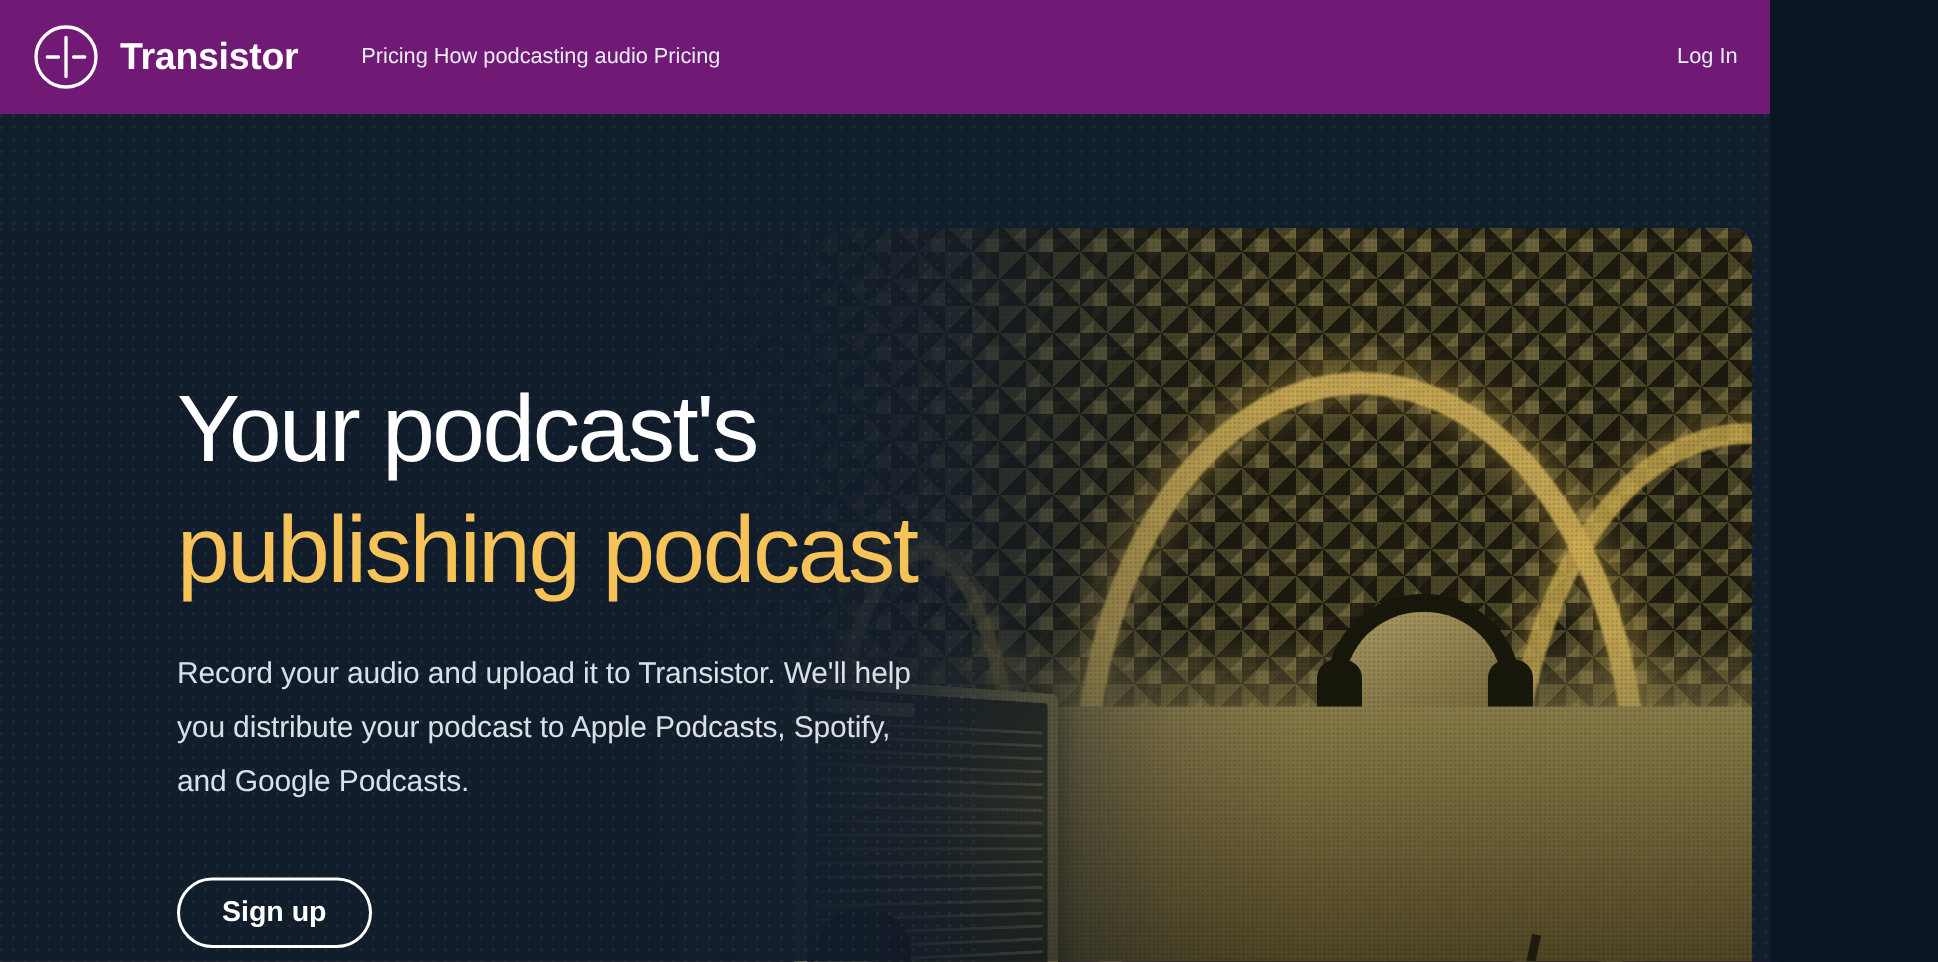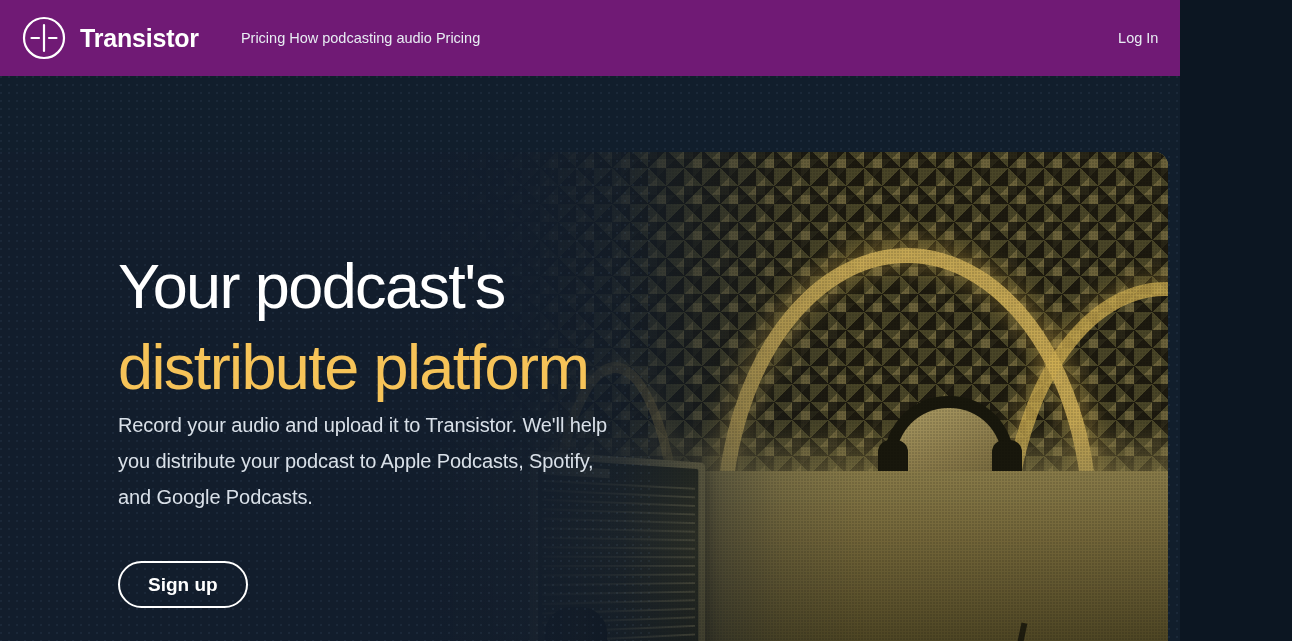--- a/index.html
+++ b/index.html
@@ -291,20 +291,21 @@
     font-size:63px;
     font-weight:400;
     letter-spacing:-1.6px;
     line-height:1.28;
     color:#ffffff;
   }
   .headline .accent { color:#f6c358; display:block; }
   .headline .lead { display:block; }
 
   .subcopy {
+    margin-top:24px;
     font-size:20px;
     line-height:36px;
     color:#d9e0e8;
     letter-spacing:-0.1px;
     max-width:500px;
   }
 
   .hero-cta {
     display:inline-flex; align-items:center; justify-content:center;
     margin-top:46px;
@@ -390,21 +391,21 @@
       <div class="grain"></div>
     </div>
 
     <div class="scrim"></div>
     <div class="scrim-dots"></div>
   </section>
 
   <div class="hero-copy">
     <h1 class="headline">
       <span class="lead">Your podcast's</span>
-      <span class="accent">distribute platform</span>
+      <span class="accent">publishing podcast</span>
     </h1>
 
     <p class="subcopy">Record your audio and upload it to Transistor. We'll help you distribute your podcast to Apple Podcasts, Spotify, and Google Podcasts.</p>
 
     <button class="hero-cta">Sign up</button>
   </div>
 
 </div>
 
 </body></html>

